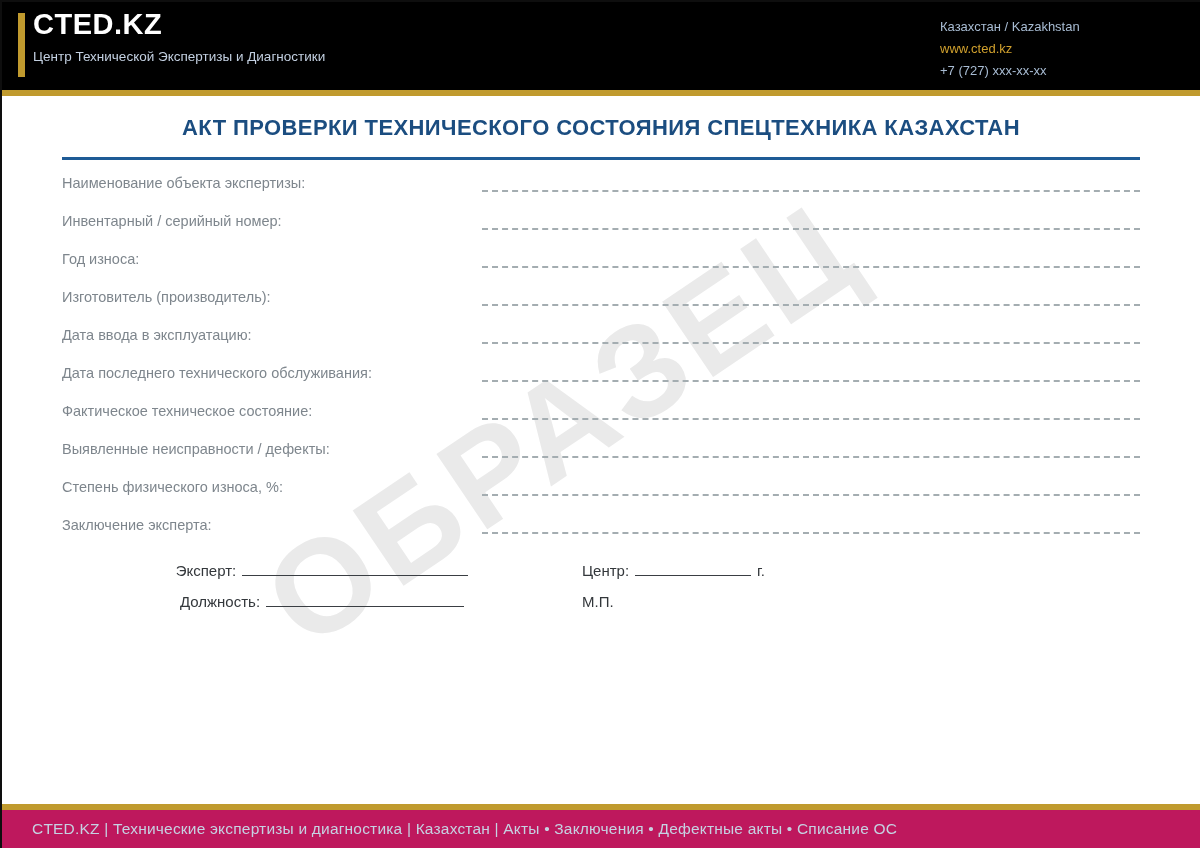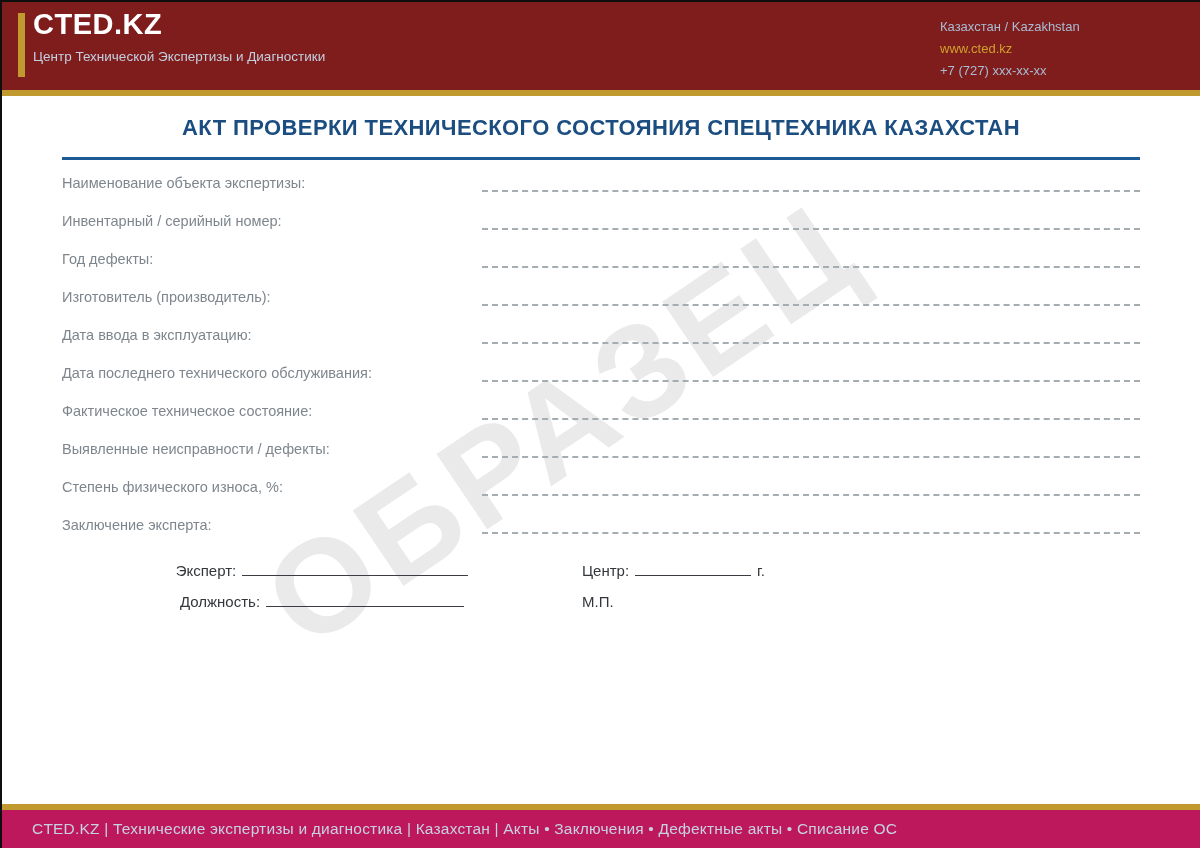--- a/index.html
+++ b/index.html
@@ -7,21 +7,21 @@
     width:1200px;height:848px;position:relative;overflow:hidden;
     background:#ffffff;
     font-family:"Liberation Sans", sans-serif;
     box-sizing:border-box;
     border-top:2px solid #0e0e0e;
     border-left:2px solid #0e0e0e;
   }
   
   .header{
     position:absolute;top:0;left:0;right:0;height:88px;
-    background:#7f1d1d;border-bottom:6px solid #c09a2e;z-index:2;
+    background:#000000;border-bottom:6px solid #c09a2e;z-index:2;
   }
   .brand-accent{position:absolute;left:16px;top:11px;width:7px;height:64px;background:#c09a2e;}
   .brand{position:absolute;left:31px;top:6px;font-size:29px;font-weight:bold;color:#ffffff;letter-spacing:.5px;}
   .tagline{position:absolute;left:31px;top:47px;font-size:13.5px;color:#c3d0e1;}
   .header-right{position:absolute;left:938px;top:14px;font-size:13px;line-height:22px;color:#a8bcd3;}
   .header-right .website{color:#d0a02d;cursor:pointer;}
   
   .doc-title{
     position:absolute;top:113px;left:0;width:100%;text-align:center;
     font-size:22px;font-weight:600;color:#1b4d80;letter-spacing:.4px;z-index:1;
@@ -78,21 +78,21 @@
 <div class="fields">
   <div class="field-row">
     <span class="field-label">Наименование объекта экспертизы:</span>
     <div class="field-line"></div>
   </div>
   <div class="field-row">
     <span class="field-label">Инвентарный / серийный номер:</span>
     <div class="field-line"></div>
   </div>
   <div class="field-row">
-    <span class="field-label">Год дефекты:</span>
+    <span class="field-label">Год износа:</span>
     <div class="field-line"></div>
   </div>
   <div class="field-row">
     <span class="field-label">Изготовитель (производитель):</span>
     <div class="field-line"></div>
   </div>
   <div class="field-row">
     <span class="field-label">Дата ввода в эксплуатацию:</span>
     <div class="field-line"></div>
   </div>

